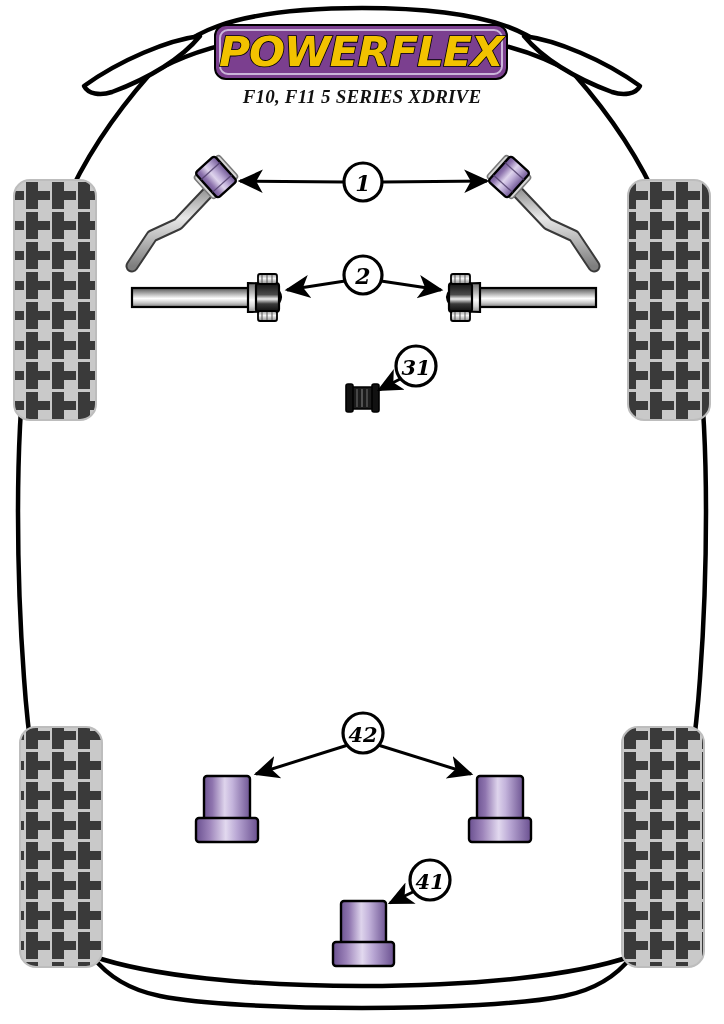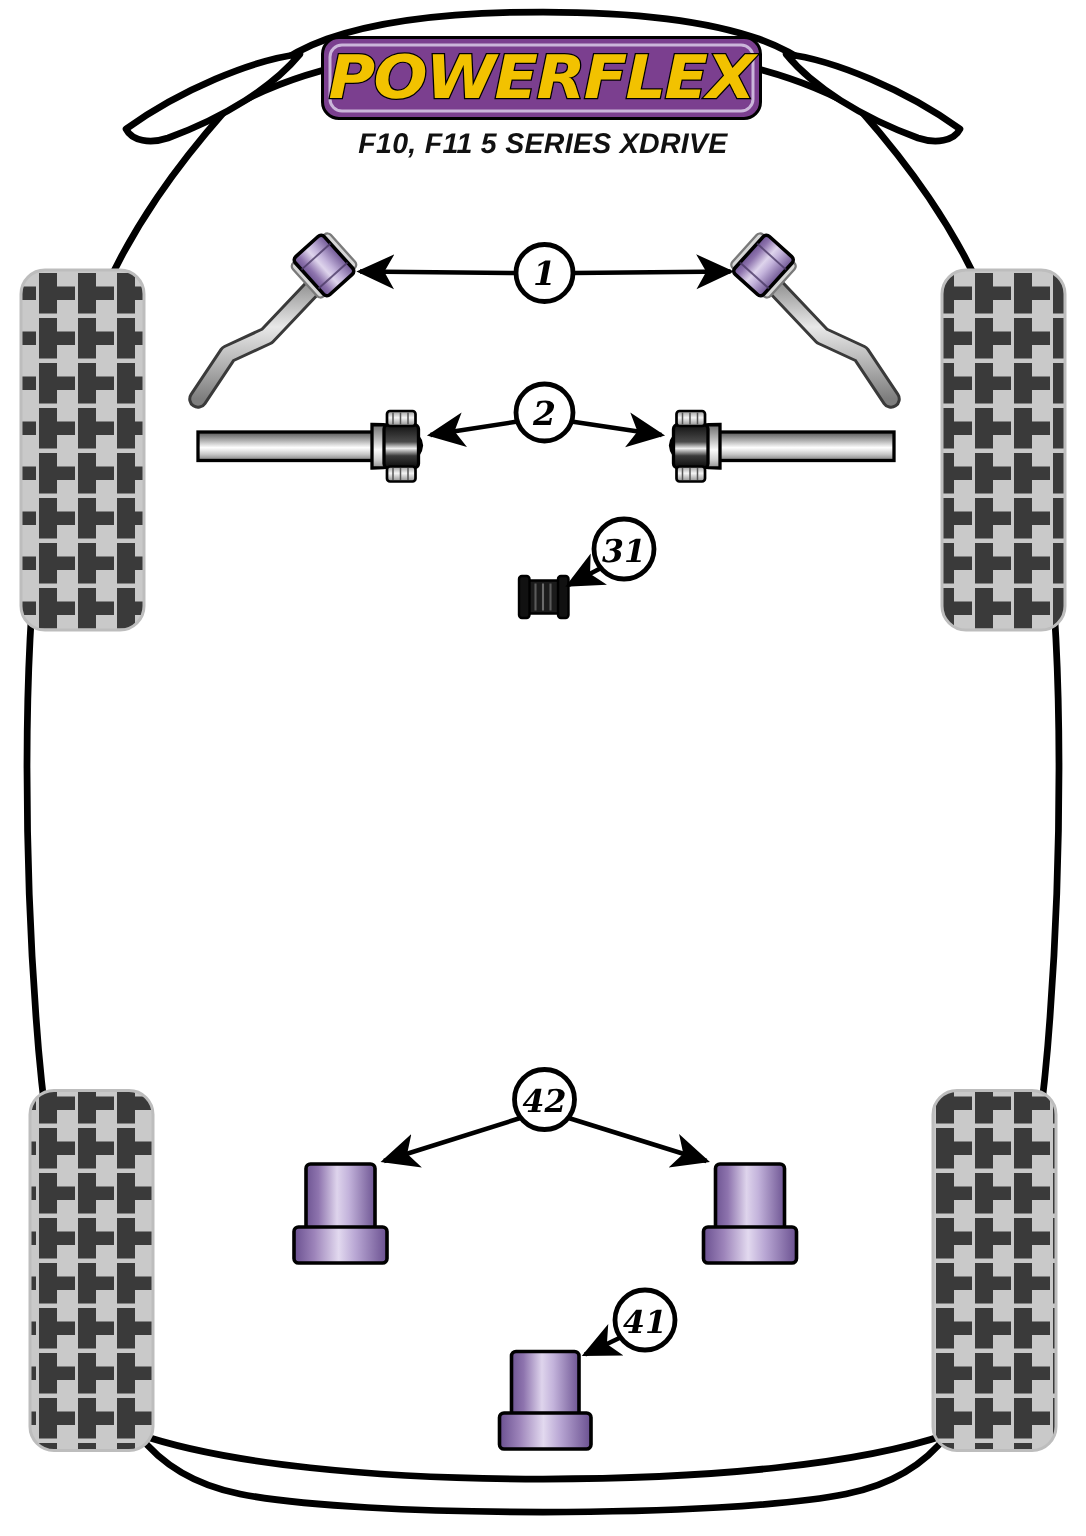--- a/index.html
+++ b/index.html
@@ -69,21 +69,21 @@
     color: #f2c200;
     font-weight: bold;
     font-family: "DejaVu Sans", sans-serif;
   }
   .model-title {
     position: absolute;
     left: 0;
     top: 86px;
     width: 724px;
     text-align: center;
-    font-family: Liberation Sans, sans-serif;
+    font-family: Liberation Serif, serif;
     font-style: italic;
     font-weight: bold;
     font-size: 19px;
     letter-spacing: 0.2px;
     color: #111;
     white-space: nowrap;
     user-select: none;
   }
   .callout-num {
     font-family: "DejaVu Serif", serif;

